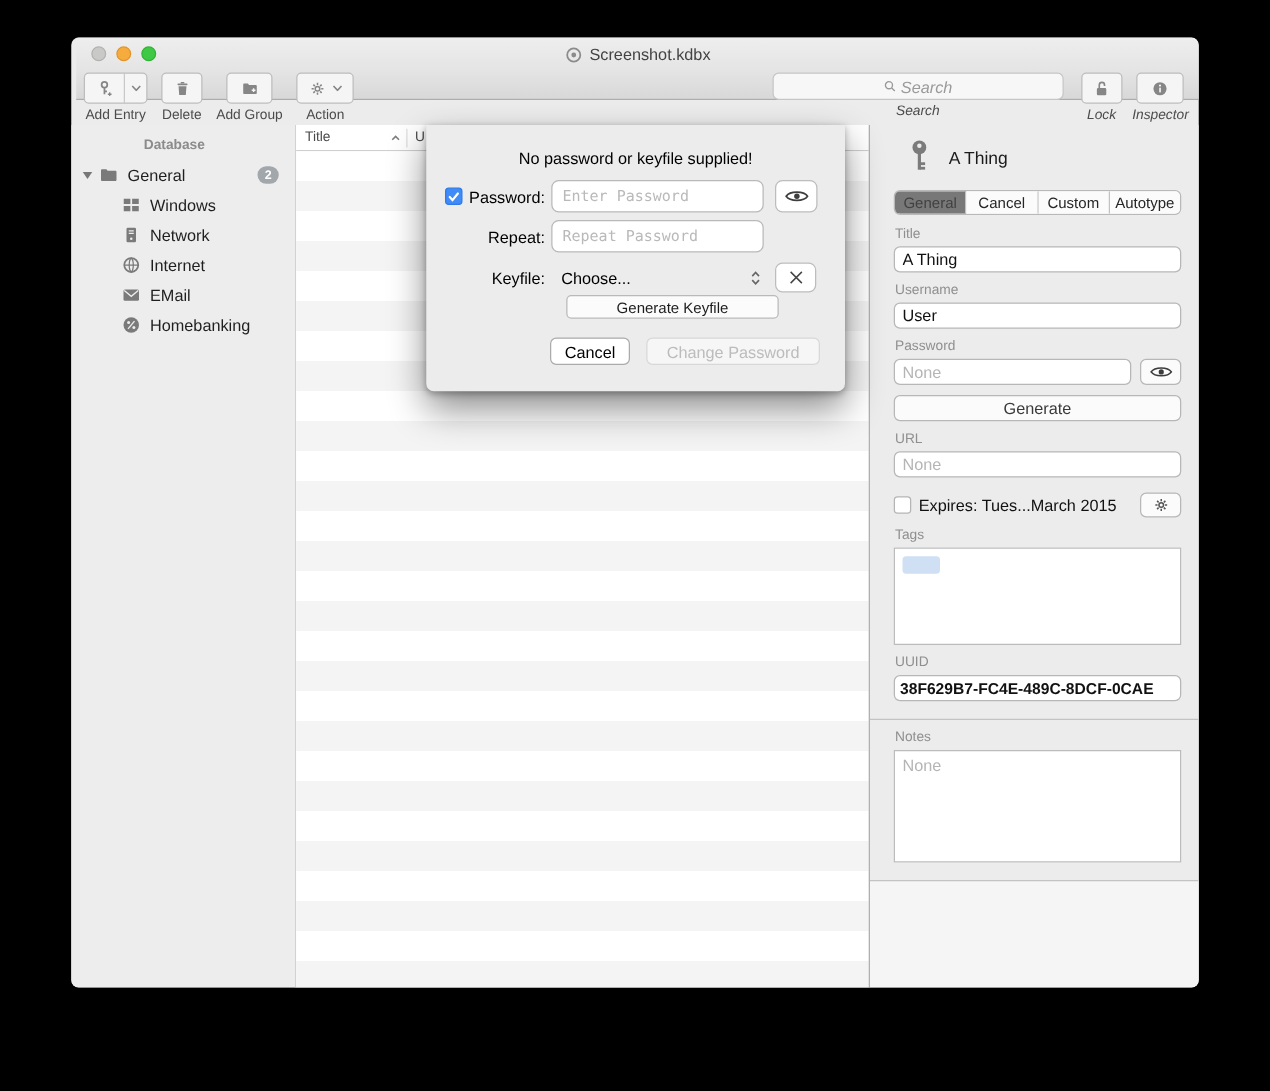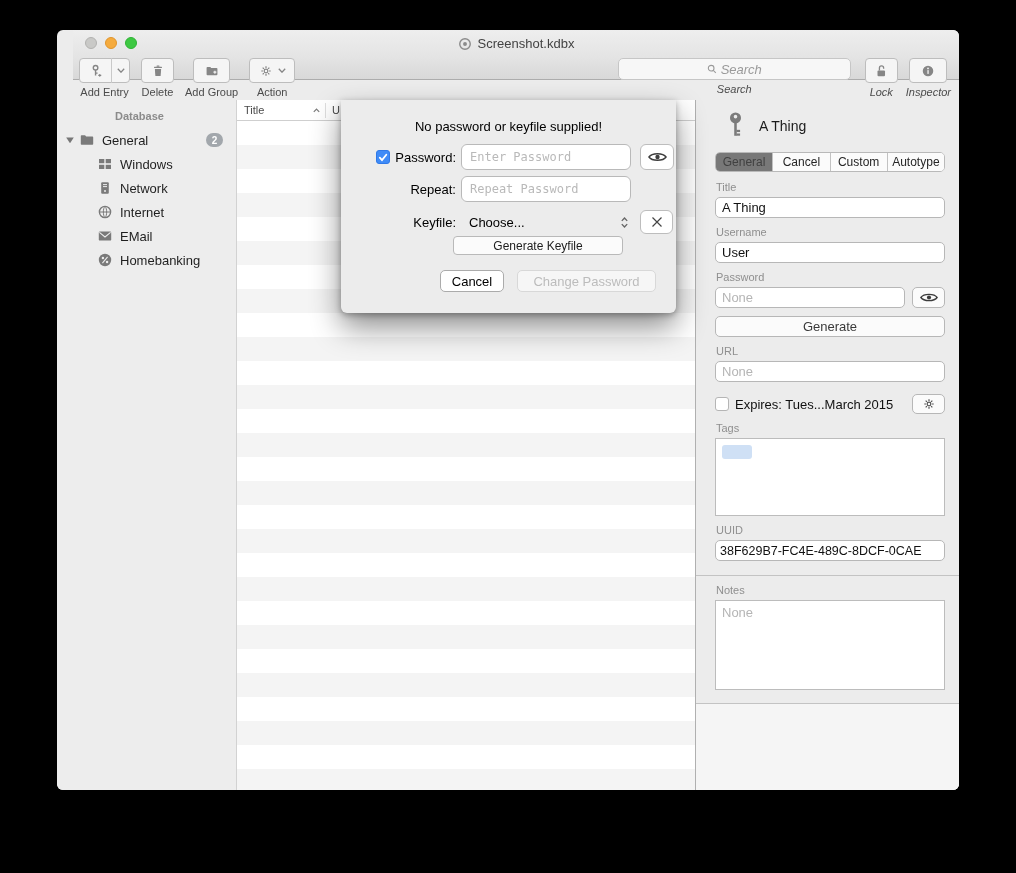--- a/index.html
+++ b/index.html
@@ -1,20 +1,20 @@
 <!DOCTYPE html>
 <html><head>
 <meta charset="utf-8">
 <style>
   * { margin:0; padding:0; box-sizing:border-box; }
   html,body { width:1016px; height:873px; background:#000; font-family:"Liberation Sans",sans-serif; -webkit-font-smoothing:antialiased; }
   .window { position:absolute; left:57px; top:30px; width:902px; height:760px; border-radius:6px; overflow:hidden; background:#ececec; box-shadow:0 20px 50px rgba(0,0,0,.6); }
 
   
-  .chrome { position:absolute; left:16px; top:0; right:0; height:50px; background:linear-gradient(180deg,#eeeeee 0%,#e4e4e4 55%,#d8d8d8 100%); border-bottom:1px solid #acacac; }
+  .chrome { position:absolute; left:4px; top:0; right:0; height:50px; background:linear-gradient(180deg,#eeeeee 0%,#e4e4e4 55%,#d8d8d8 100%); border-bottom:1px solid #acacac; }
   .traffic { position:absolute; left:12px; top:7px; display:flex; gap:8px; }
   .tl { width:12px; height:12px; border-radius:50%; }
   .tl.close { background:#c9c9c7; border:1px solid #b2b2b0; }
   .tl.min { background:#f5ab3e; border:1px solid #e0952c; }
   .tl.max { background:#3ec843; border:1px solid #2fb335; }
   .win-title { position:absolute; top:4px; left:0; right:0; height:19px; display:flex; align-items:center; justify-content:center; gap:6px; font-size:13px; color:#434343; }
   .doc-icon { width:14px; height:14px; color:#8b8b8b; }
   .tb-row { position:absolute; left:6px; top:28px; right:8px; display:flex; align-items:flex-start; }
   .tb-item { display:flex; flex-direction:column; align-items:center; margin-right:11px; }
   .tb-btn { height:25px; background:#f5f5f5; border:1px solid #bdbdbd; border-radius:4px; display:flex; align-items:center; justify-content:center; color:#868686; }
@@ -65,31 +65,31 @@
   .mini-btn { height:21px; width:33px; flex:none; background:#fbfbfb; border:1px solid #b7b7b7; border-radius:5px; display:flex; align-items:center; justify-content:center; color:#3c3c3c; }
   .wide-btn { width:100%; height:21px; margin-top:8px; background:#fbfbfb; border:1px solid #b7b7b7; border-radius:5px; font-size:13px; color:#3a3a3a; display:flex; align-items:center; justify-content:center; }
   .expires-row { display:flex; align-items:center; margin-top:12px; gap:6px; }
   .cb { width:14px; height:14px; border-radius:3px; flex:none; }
   .cb.unchecked { background:#fff; border:1px solid #b5b5b5; }
   .cb.checked { background:#3f8bf7; border:1px solid #2f79e8; display:flex; align-items:center; justify-content:center; }
   .expires-text { font-size:13px; color:#111; flex:1; }
   .gear-btn { width:33px; height:20px; background:#fbfbfb; border:1px solid #b7b7b7; border-radius:5px; display:flex; align-items:center; justify-content:center; color:#555; flex:none; }
   .tags-box { width:100%; height:78px; background:#fff; border:1px solid #bcbcbc; margin-top:2px; padding:6px; }
   .tag-chip { width:30px; height:14px; background:#cfe0f5; border-radius:3px; }
-  .uuid-field { font-size:12.5px; padding:0 4px; white-space:nowrap; overflow:hidden; }
+  .uuid-field { font-size:12.5px; padding:0 4px; white-space:nowrap; overflow:hidden;font-weight:bold; }
   .insp-divider { height:1px; background:#c3c3c3; margin-top:14px; }
   .notes-sec { padding:0 14px 0 19px; }
   .notes-box { width:100%; height:90px; background:#fff; border:1px solid #bcbcbc; font-size:13px; color:#111; padding:4px 6px; resize:none; font-family:"Liberation Sans",sans-serif; }
   .notes-box::placeholder { color:#b5b5b5; }
   .insp-bottom { flex:1; background:#f5f5f5; border-top:1px solid #c3c3c3; margin-top:9px; }
 
   
   .dialog { position:absolute; left:284px; top:70px; width:335px; height:213px; background:#ececec; border-radius:0 0 6px 6px; box-shadow:0 14px 30px rgba(0,0,0,.45),0 2px 6px rgba(0,0,0,.3); z-index:10; padding-top:19px; }
   .d-msg { text-align:center; font-size:13px; font-weight:400; color:#000; margin-bottom:10px; }
-  .d-row { display:flex; align-items:center; padding-left:28px; margin-bottom:6px; }
+  .d-row { display:flex; align-items:center; padding-left:8px; margin-bottom:6px; }
   .d-labelwrap { width:87px; display:flex; align-items:center; justify-content:flex-end; gap:5px; flex:none; }
   .d-label { font-size:13px; color:#000; }
   .d-field { width:170px; height:26px; margin-left:5px; background:#fff; border:1px solid #b9b9b9; border-radius:6px; padding:0 8px; font-family:"DejaVu Sans Mono",monospace; font-size:12px; color:#111; }
   .d-field::placeholder { color:#b9b9b9; }
   .d-sqbtn { margin-left:9px; width:34px; height:26px; background:#fff; border:1px solid #bdbdbd; border-radius:6px; display:flex; align-items:center; justify-content:center; color:#3e3e3e; }
   .d-keyfile-row { margin-top:8px; margin-bottom:2px; }
   .d-popup { width:170px; margin-left:5px; height:24px; display:flex; align-items:center; justify-content:space-between; font-size:13px; color:#000; padding:0 2px 0 8px; }
   .stepper { width:9px; height:13px; color:#666; }
   .d-xbtn { margin-left:9px; width:33px; height:24px; background:#fff; border:1px solid #bdbdbd; border-radius:6px; display:flex; align-items:center; justify-content:center; color:#444; }
   .d-genkey { margin-left:112px; width:170px; height:19px; background:#fbfbfb; border:1px solid #b9b9b9; border-radius:4px; font-size:12px; color:#1d1d1d; display:flex; align-items:center; justify-content:center; }

